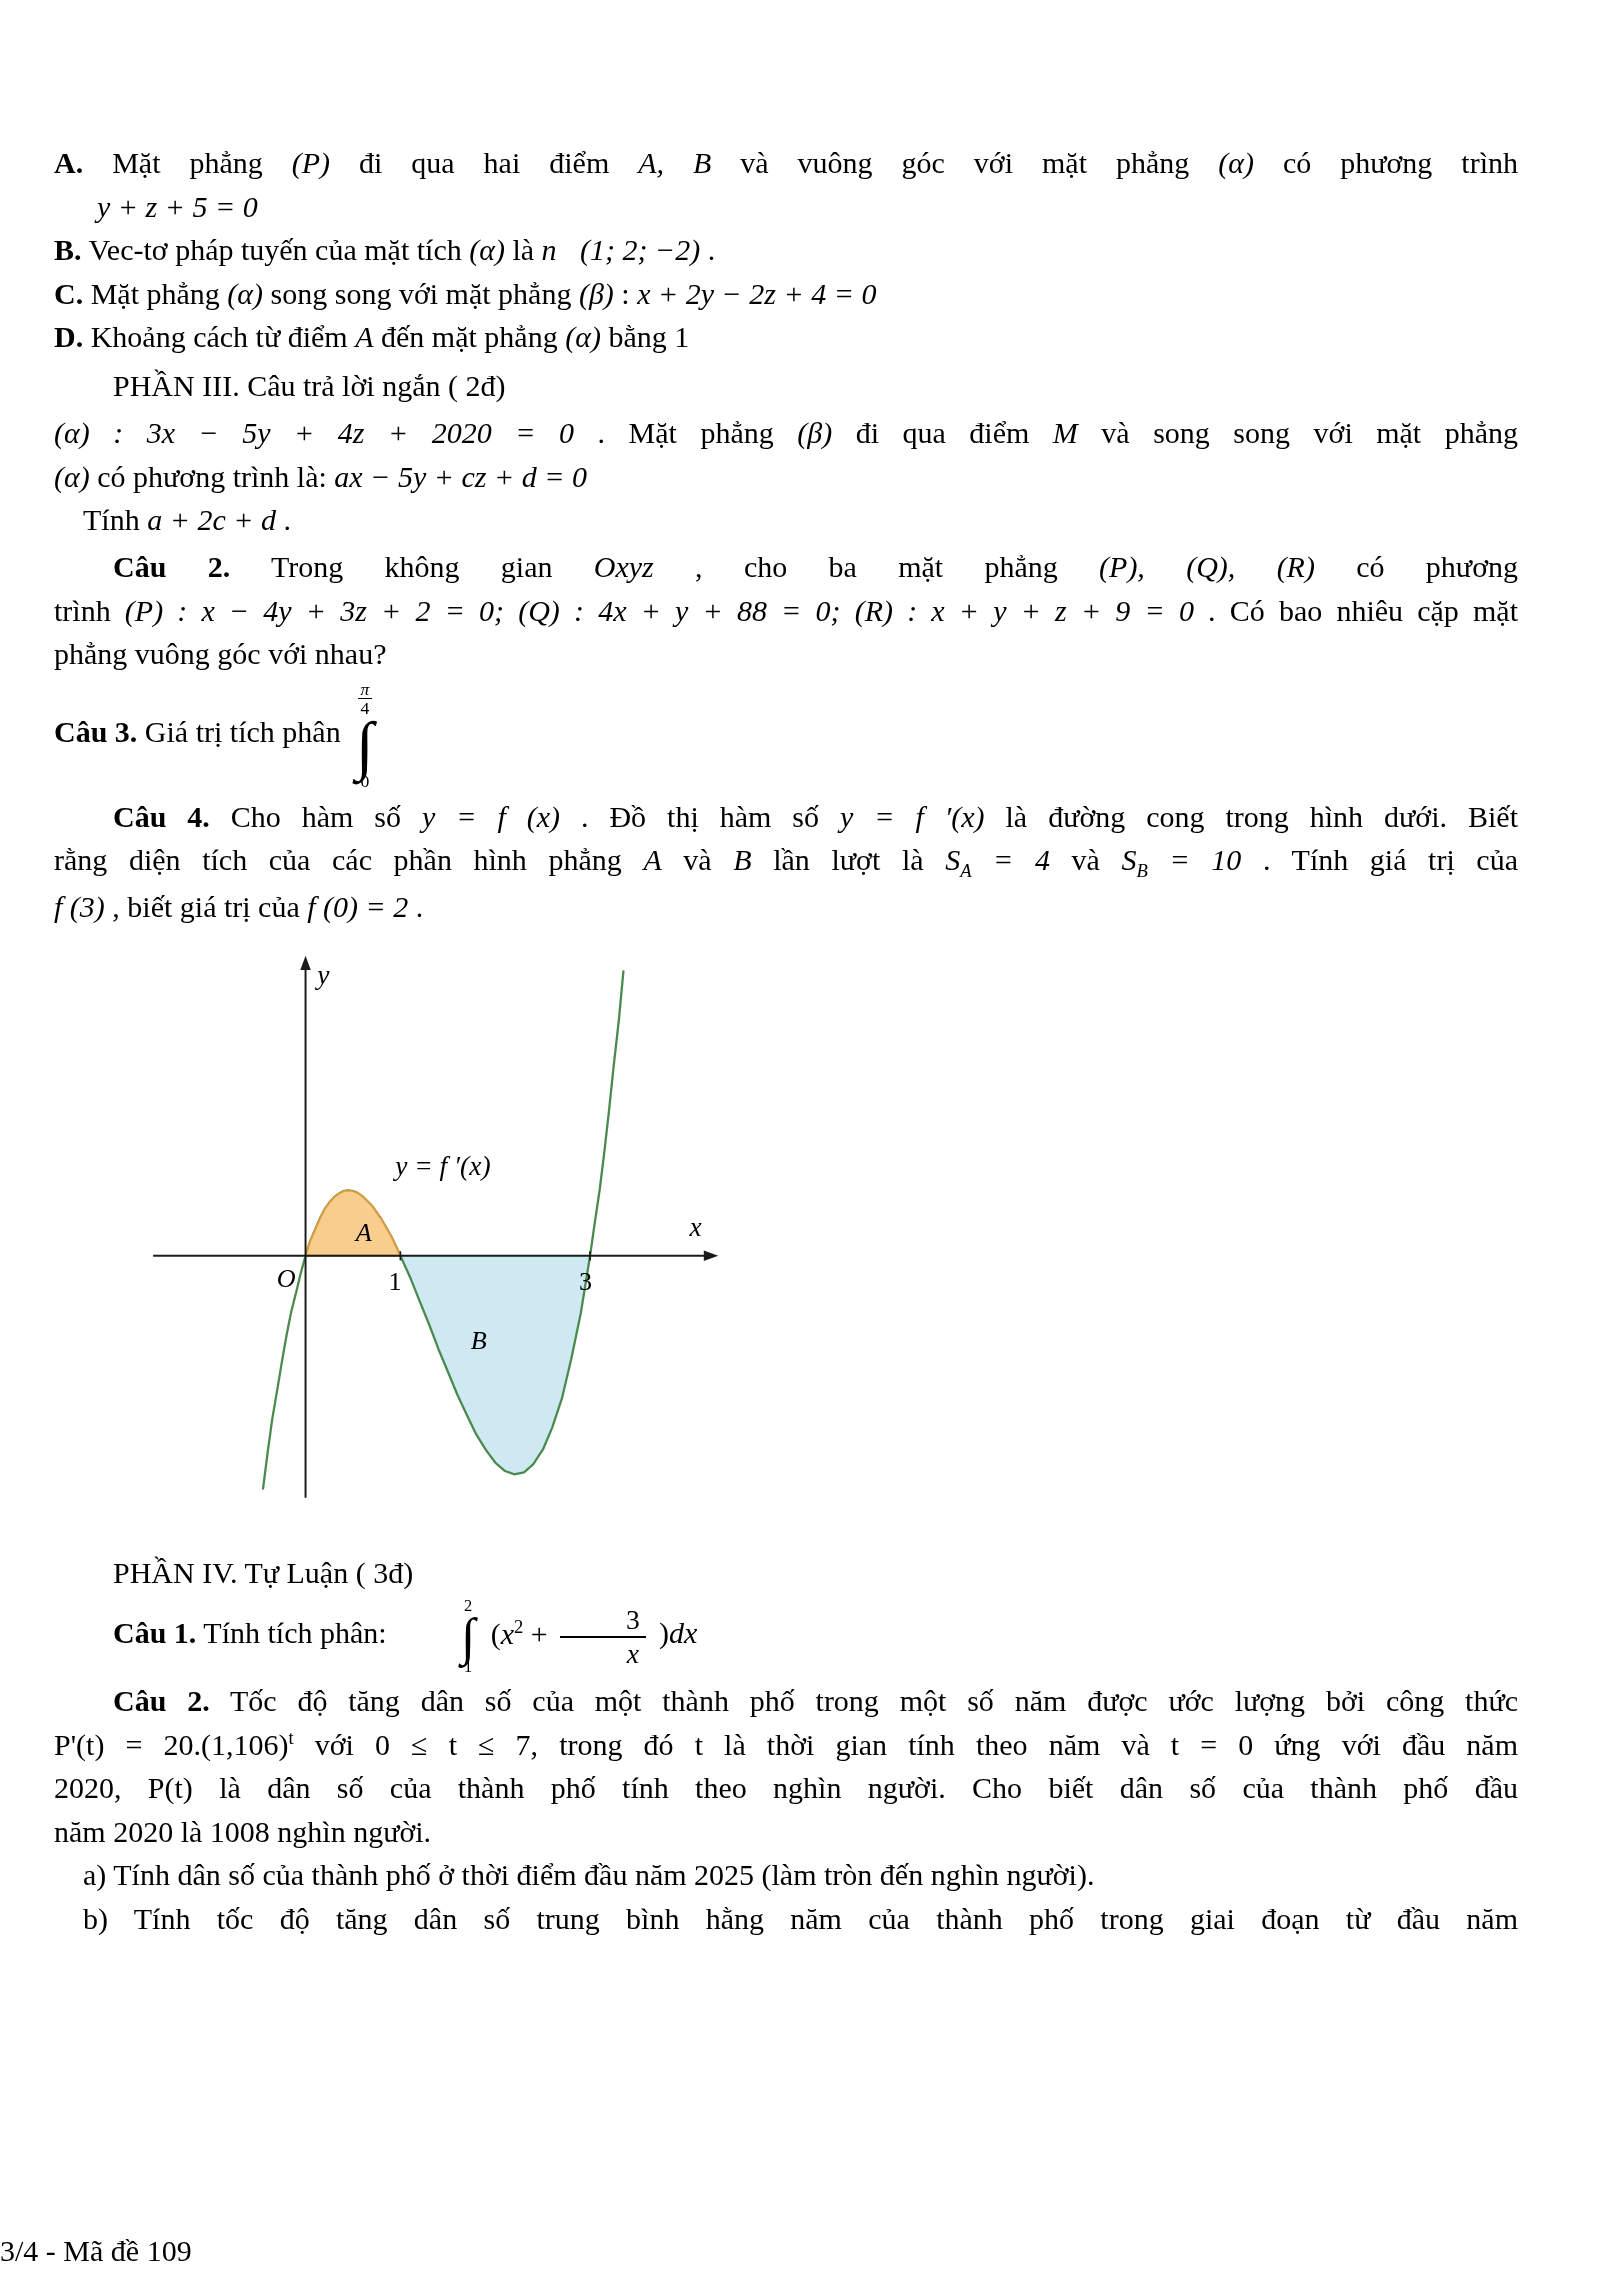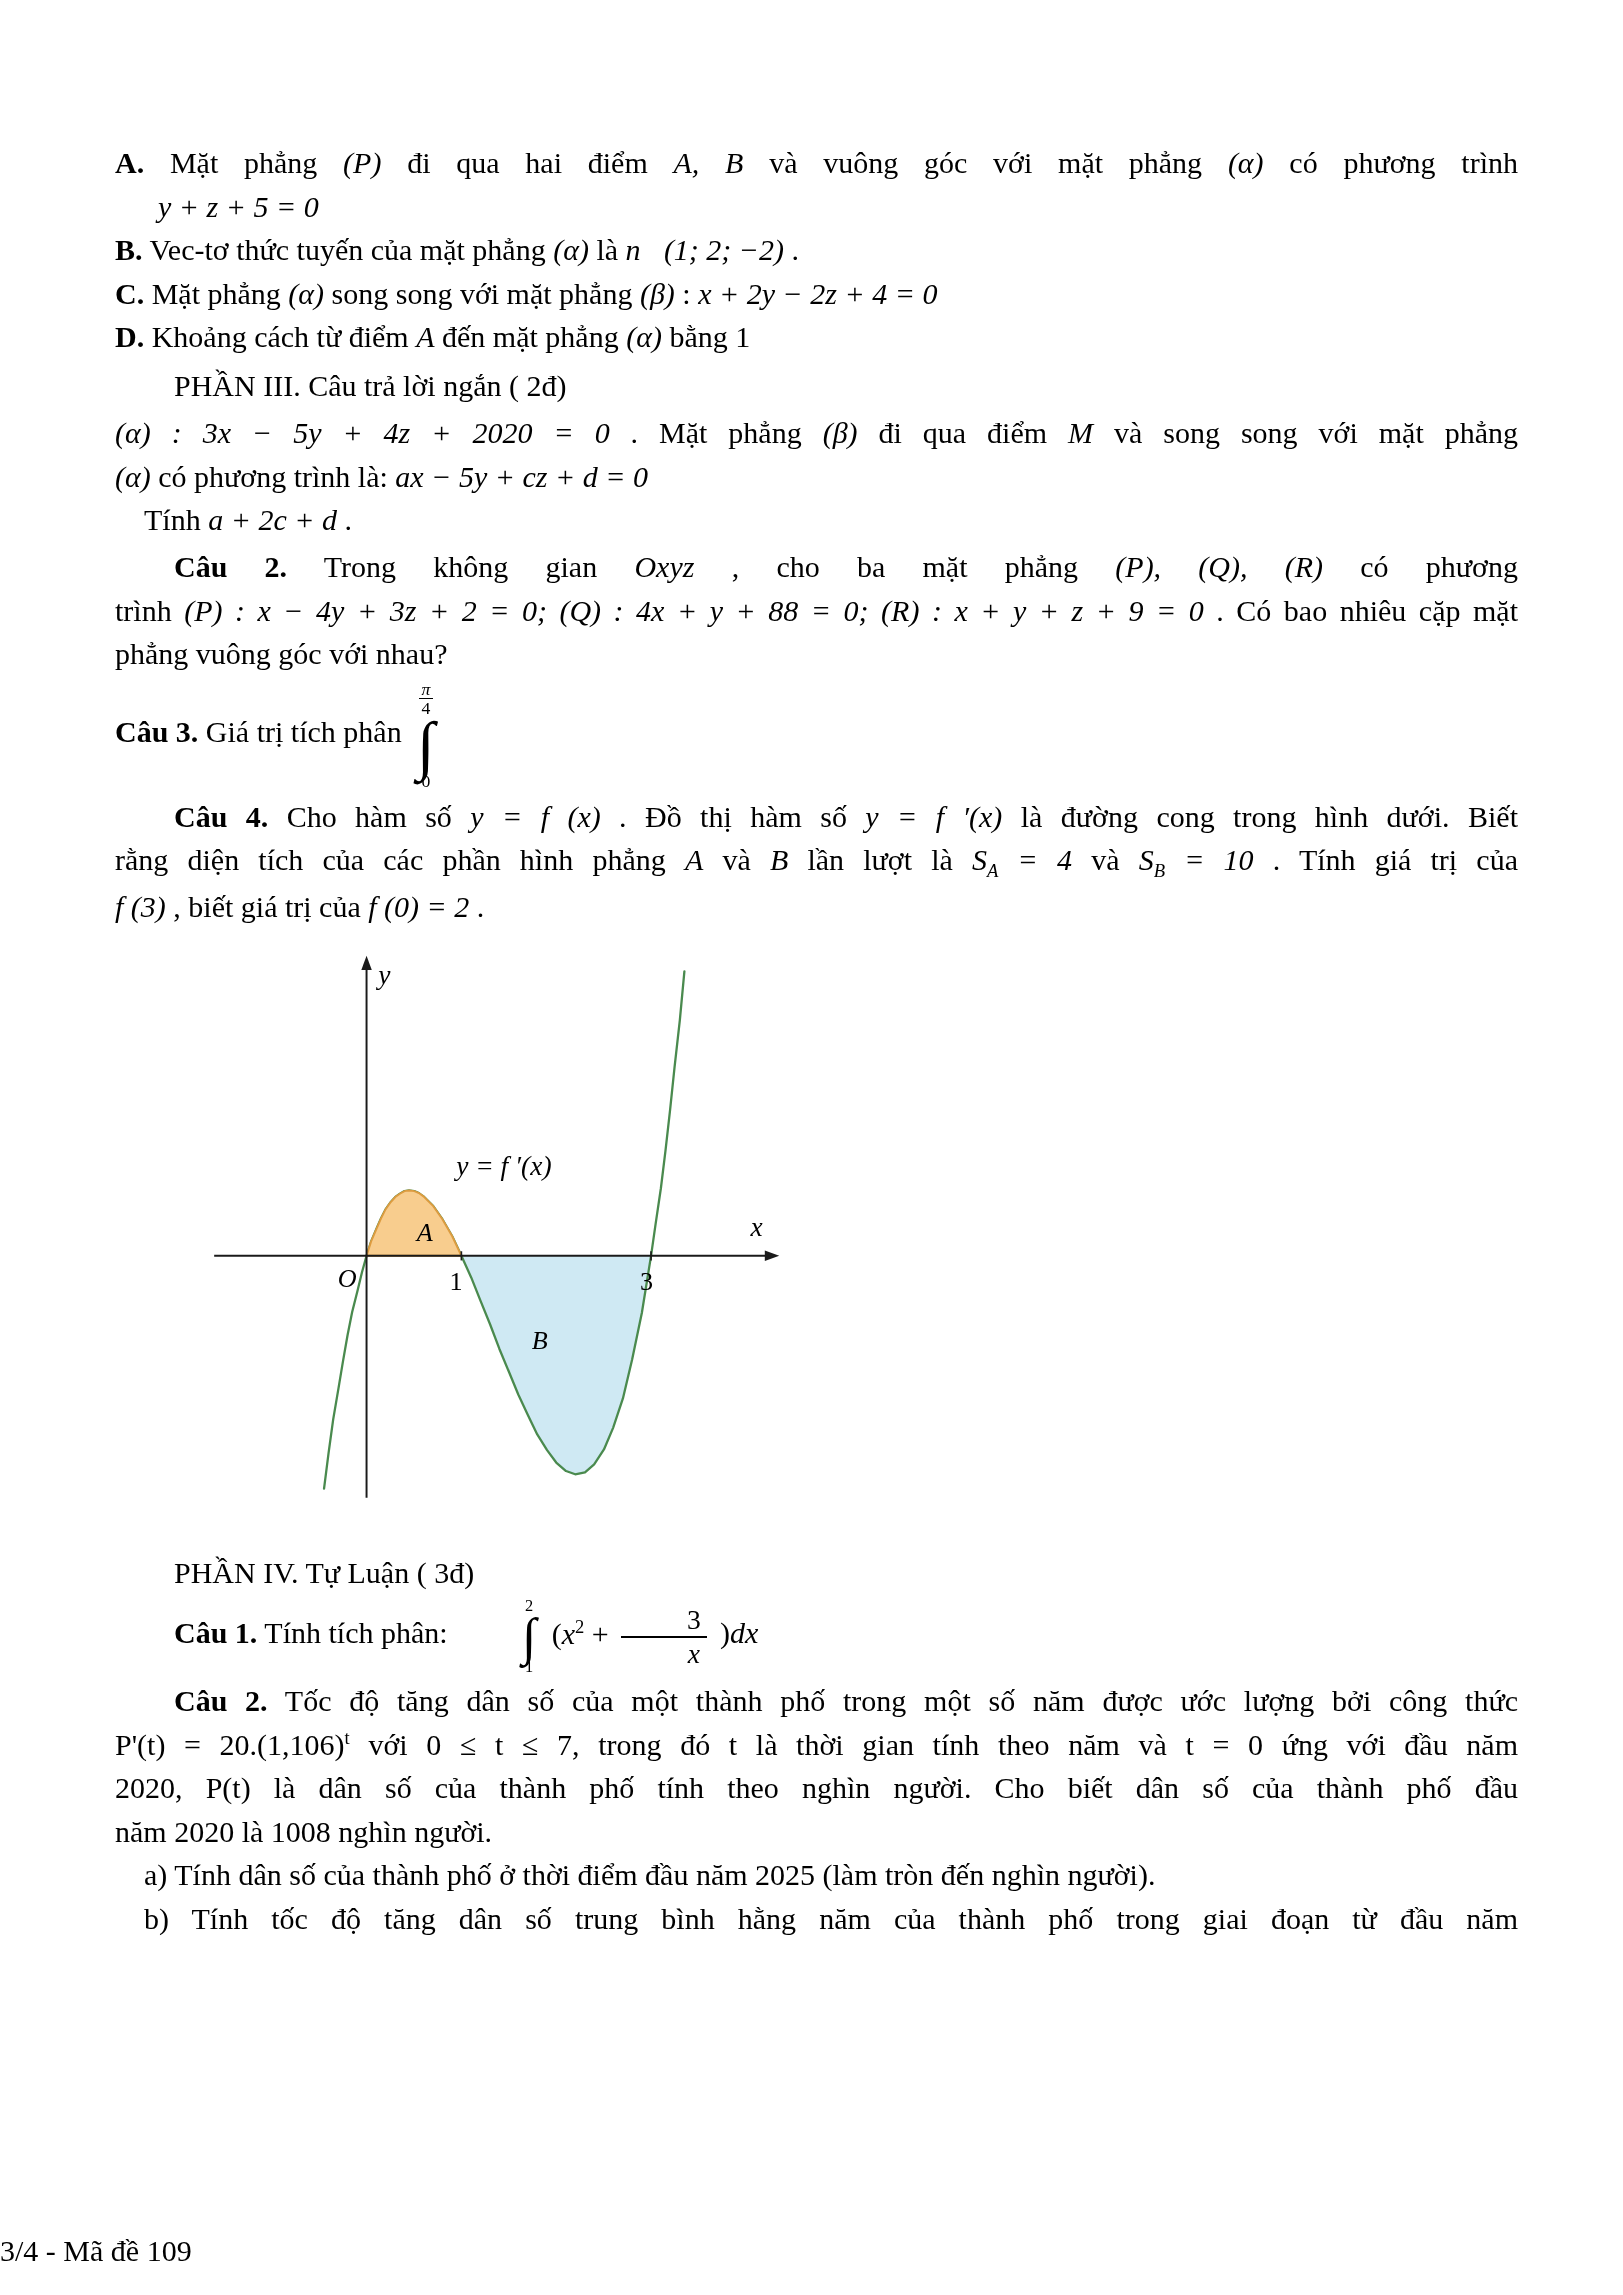--- a/index.html
+++ b/index.html
@@ -2,21 +2,21 @@
 <html style="font-size:10.5px"><head>
 <meta charset="utf-8">
 <style>
   * { margin:0; padding:0; box-sizing:border-box; }
   html, body { background:#ffffff; }
   body {
     width:1623px; height:2295px; position:relative; overflow:hidden;
     font-family:"Liberation Serif","DejaVu Serif",serif;
     font-size:30px; color:#000;
   }
-  .content { padding:141px 105px 0 115px; }
+  .content { padding:141px 105px 0 54px; }
   .ln { line-height:1.45; text-align:justify; }
   .jl { text-align-last:justify; }
   .ind  { text-indent:59px; }   
   .ind2 { padding-left:43px; }  
   .ind3 { text-indent:29px; }   
   .para { margin:3.9px 0; }
   .heading { font-weight:normal; padding-left:59px; margin:5.2px 0 2.6px; line-height:1.45; }
   .seg.b { font-weight:bold; }
   .seg.i { font-style:italic; }
   .seg.sup { vertical-align:super; font-size:0.62em; }
@@ -50,21 +50,21 @@
   .footer { position:absolute; bottom:27.5px; left:0; width:100%; }
 </style>
 </head>
 <body>
 
 <div class="page">
   <div class="content">
 
     <div class="ln jl"><span class="seg b">A.</span><span class="seg"> Mặt phẳng </span><span class="seg i">(P)</span><span class="seg"> đi qua hai điểm </span><span class="seg i">A, B</span><span class="seg"> và vuông góc với mặt phẳng </span><span class="seg i">(α)</span><span class="seg"> có phương trình</span></div>
     <div class="ln ind2"><span class="seg i">y + z + 5 = 0</span></div>
-    <div class="ln"><span class="seg b">B.</span><span class="seg"> Vec-tơ thức tuyến của mặt phẳng </span><span class="seg i">(α)</span><span class="seg"> là </span><span class="seg i">n⃗</span><span class="seg i">(1; 2; −2)</span><span class="seg"> .</span></div>
+    <div class="ln"><span class="seg b">B.</span><span class="seg"> Vec-tơ pháp tuyến của mặt tích </span><span class="seg i">(α)</span><span class="seg"> là </span><span class="seg i">n⃗</span><span class="seg i">(1; 2; −2)</span><span class="seg"> .</span></div>
     <div class="ln"><span class="seg b">C.</span><span class="seg"> Mặt phẳng </span><span class="seg i">(α)</span><span class="seg"> song song với mặt phẳng </span><span class="seg i">(β)</span><span class="seg"> : </span><span class="seg i">x + 2y − 2z + 4 = 0</span></div>
     <div class="ln"><span class="seg b">D.</span><span class="seg"> Khoảng cách từ điểm </span><span class="seg i">A</span><span class="seg"> đến mặt phẳng </span><span class="seg i">(α)</span><span class="seg"> bằng 1</span></div>
 
     <div class="heading">PHẦN III. Câu trả lời ngắn ( 2đ)</div>
 
     <div class="para">
       <div class="ln jl"><span class="seg i">(α) : 3x − 5y + 4z + 2020 = 0</span><span class="seg"> . Mặt phẳng </span><span class="seg i">(β)</span><span class="seg"> đi qua điểm </span><span class="seg i">M</span><span class="seg"> và song song với mặt phẳng</span></div>
       <div class="ln"><span class="seg i">(α)</span><span class="seg"> có phương trình là: </span><span class="seg i">ax − 5y + cz + d = 0</span></div>
       <div class="ln ind3"><span class="seg">Tính </span><span class="seg i">a + 2c + d</span><span class="seg"> .</span></div>
     </div>

